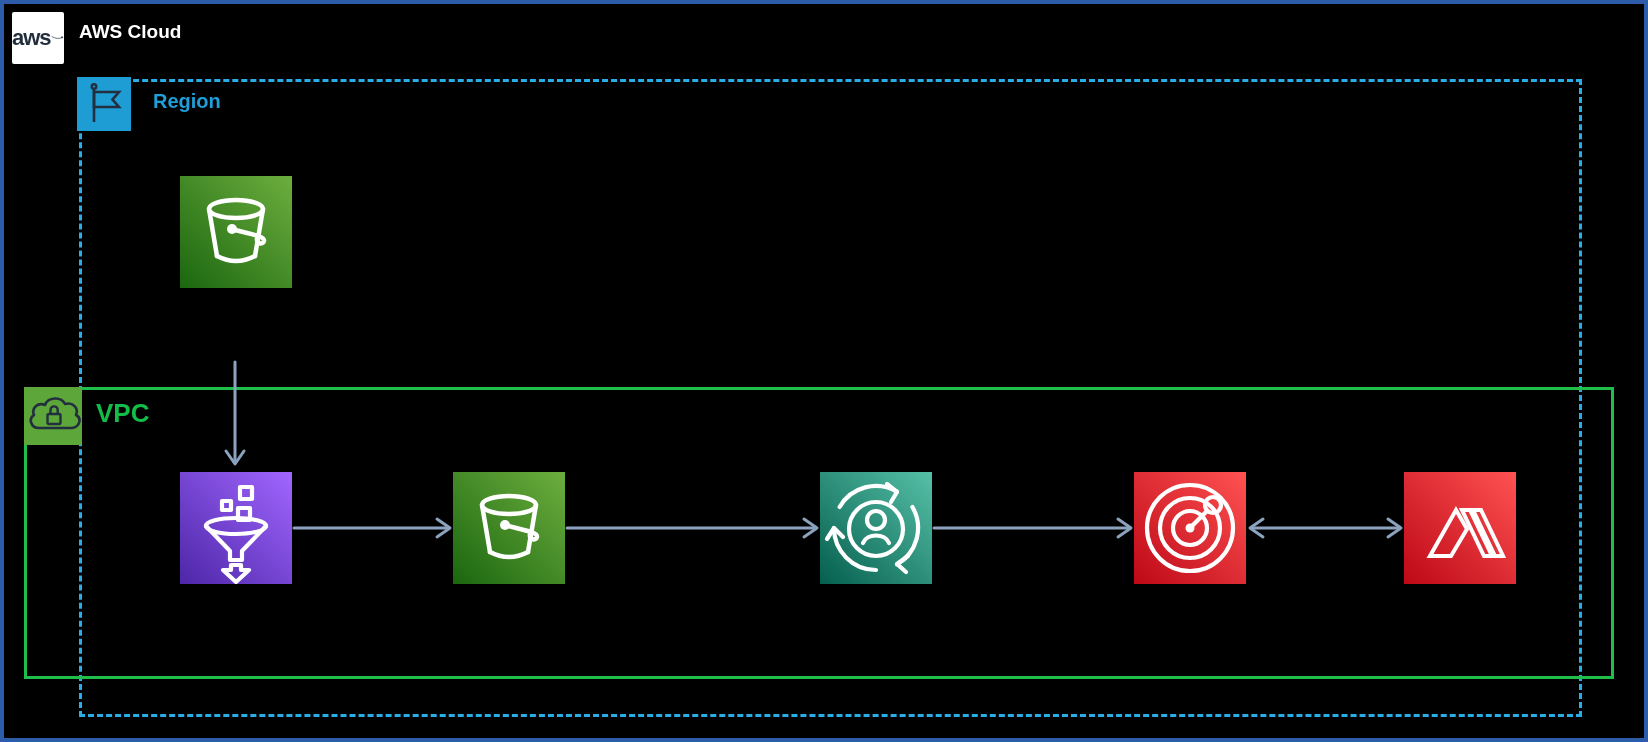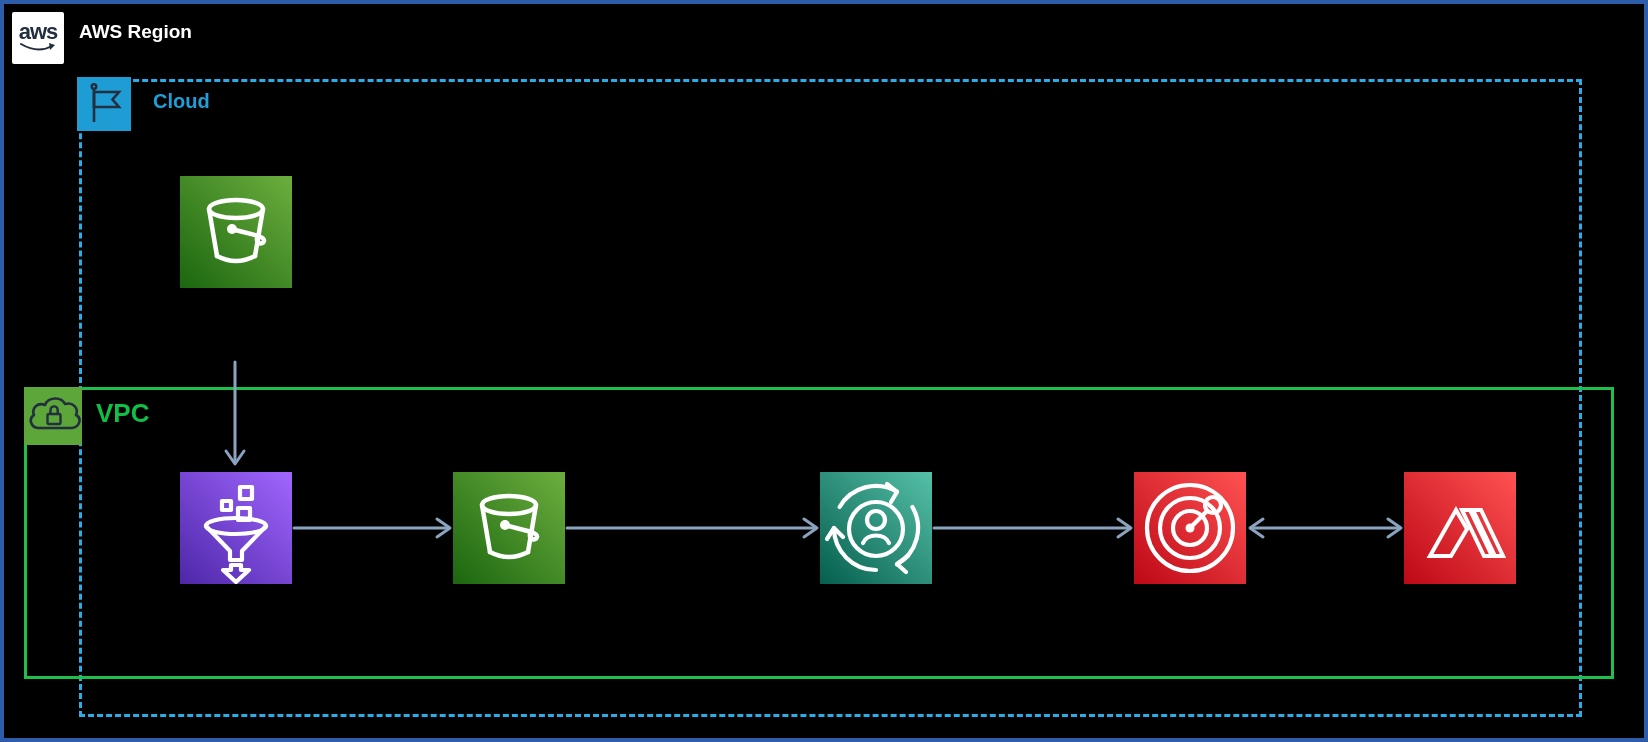--- a/index.html
+++ b/index.html
@@ -4,21 +4,21 @@
 <style>
   * { margin:0; padding:0; box-sizing:border-box; }
   body { background:#000; font-family:"Liberation Sans", sans-serif; }
   .canvas {
     position:relative; width:1648px; height:742px;
     background:#000; border:4px solid #2D5DA9; overflow:hidden;
   }
   
   .aws-logo {
     position:absolute; left:8px; top:8px; width:52px; height:52px;
-    background:#fff; border-radius:2px; display:flex; flex-direction:column;
+    background:#fff; border-radius:2px; display:flex; flex-direction:row;
     align-items:center; justify-content:center;
   }
   .aws-logo .logo-text { color:#232F3E; font-weight:bold; font-size:22px; line-height:20px; letter-spacing:-1px; }
   .cloud-title {
     position:absolute; left:75px; top:17px; color:#fff; font-size:19px; font-weight:bold;
   }
   
   .region-box {
     position:absolute; left:75px; top:75px; width:1503px; height:638px;
     border:3px dashed #29ADE7;
@@ -52,31 +52,31 @@
 
 <div class="canvas">
 
   <div class="aws-logo">
     <span class="logo-text">aws</span>
     <svg width="40" height="12" viewBox="0 0 40 12">
       <path d="M3,2 Q20,12 34,4" fill="none" stroke="#232F3E" stroke-width="2" stroke-linecap="round"></path>
       <path d="M31,1 L37,3 L32,8 Z" fill="#232F3E"></path>
     </svg>
   </div>
-  <div class="cloud-title">AWS Region</div>
+  <div class="cloud-title">AWS Cloud</div>
 
   <div class="region-box"></div>
   <div class="region-icon">
     <svg viewBox="0 0 54 54">
       <circle cx="17" cy="9.5" r="2.3" fill="none" stroke="#232F3E" stroke-width="2.4"></circle>
       <line x1="17" y1="12" x2="17" y2="45" stroke="#232F3E" stroke-width="2.6"></line>
       <path d="M17,15 L42,15 L35.5,22.5 L42,30 L17,30 Z" fill="none" stroke="#232F3E" stroke-width="2.6" stroke-linejoin="miter"></path>
     </svg>
   </div>
-  <div class="region-label">Cloud</div>
+  <div class="region-label">Region</div>
 
   <div class="vpc-box"></div>
   <div class="vpc-icon">
     <svg viewBox="0 0 58 58">
       <path d="M15,41 C7,41 4,32 10,28 C7,21 14,15 21,18 C24,10 37,9 41,17 C49,15 55,21 52,28 C58,31 56,40 48,41 Z" fill="none" stroke="#232F3E" stroke-width="2.6" stroke-linejoin="round"></path>
       <rect x="23.5" y="27" width="13" height="10" rx="1.5" fill="none" stroke="#232F3E" stroke-width="2.4"></rect>
       <path d="M26.5,27 v-4 a3.6,3.6 0 0 1 7.2,0 v4" fill="none" stroke="#232F3E" stroke-width="2.4"></path>
     </svg>
   </div>
   <div class="vpc-label">VPC</div>

